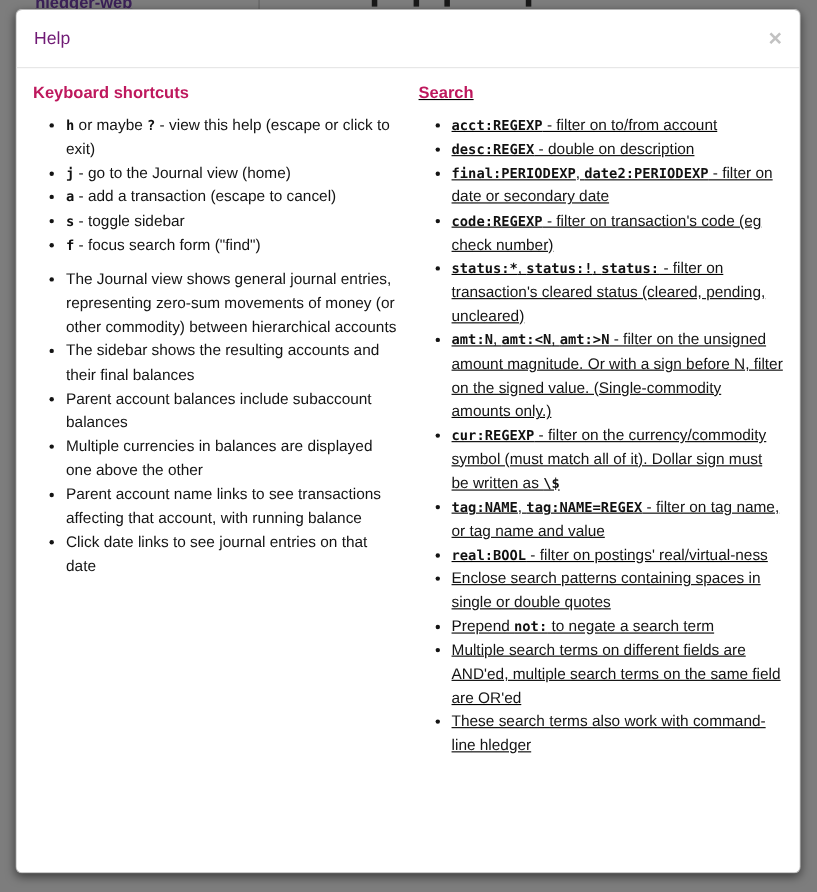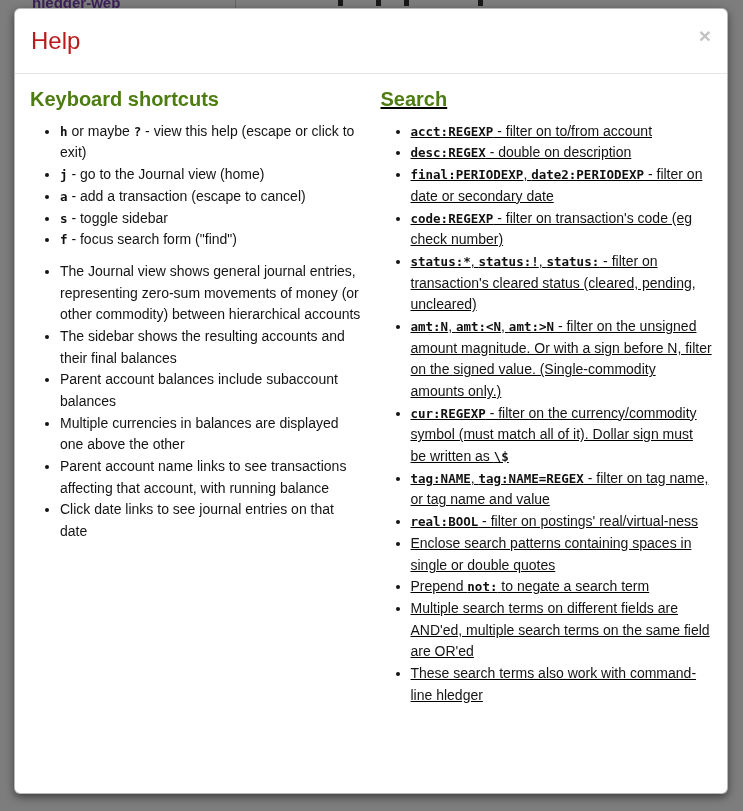--- a/index.html
+++ b/index.html
@@ -52,23 +52,23 @@
     border-radius: 6px;
     box-shadow: 0 3px 9px rgba(0,0,0,0.5);
     box-sizing: border-box;
   }
   .modal-header {
     position: relative;
     padding: 15px 16px 14px 16px;
     border-bottom: 1px solid #e5e5e5;
   }
   .modal-title {
-    font-size: 24px;
+    font-size: 16px;
     line-height: 1.45;
-    color: #b91c1c;
+    color: #701a75;
   }
   .close-btn {
     position: absolute;
     right: 16px;
     top: 16px;
     background: none;
     border: 0;
     padding: 0;
     font-size: 21px;
     font-weight: bold;
@@ -84,23 +84,23 @@
   }
   .col {
     flex: 1;
     min-width: 0;
   }
   .col-right {
     padding-left: 7px;
     text-decoration: underline;
   }
   .section-heading {
-    font-size: 20px;
+    font-size: 15px;
     font-weight: bold;
-    color: #4d7c0f;
+    color: #be185d;
     margin: 22px 0 10px 0;
   }
   .section:first-child .section-heading {
     margin-top: 0;
   }
   ul.help-list {
     margin: 0 0 10px 0;
     padding-left: 30px;
     list-style-type: disc;
   }

